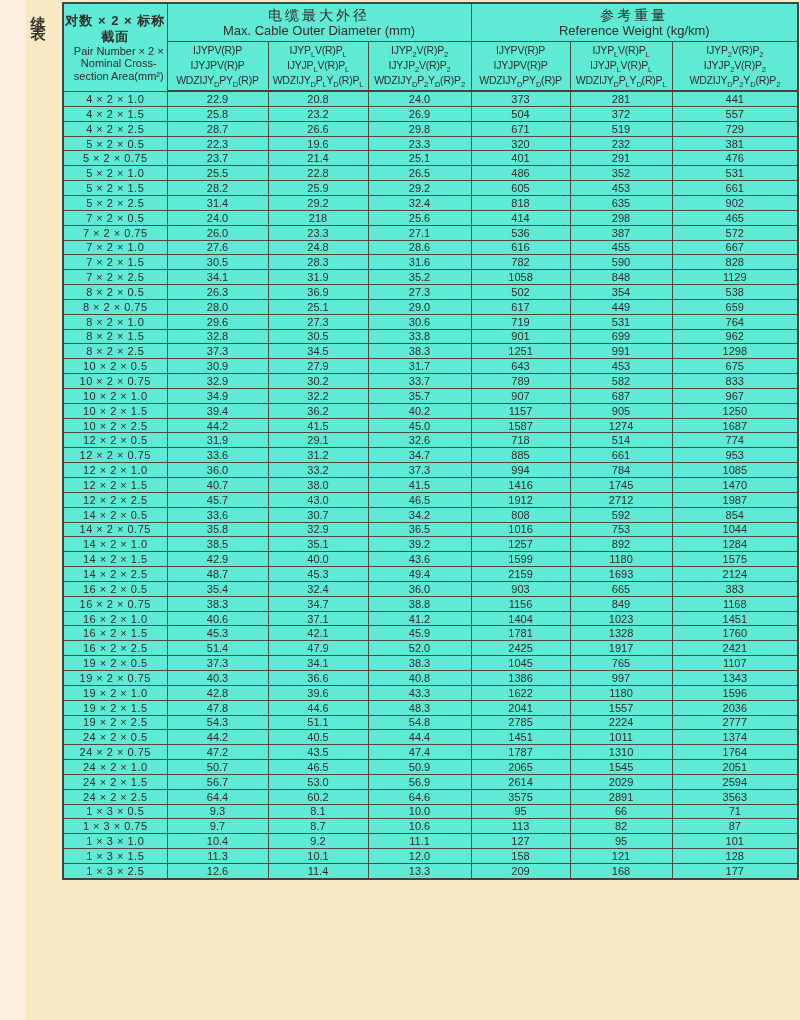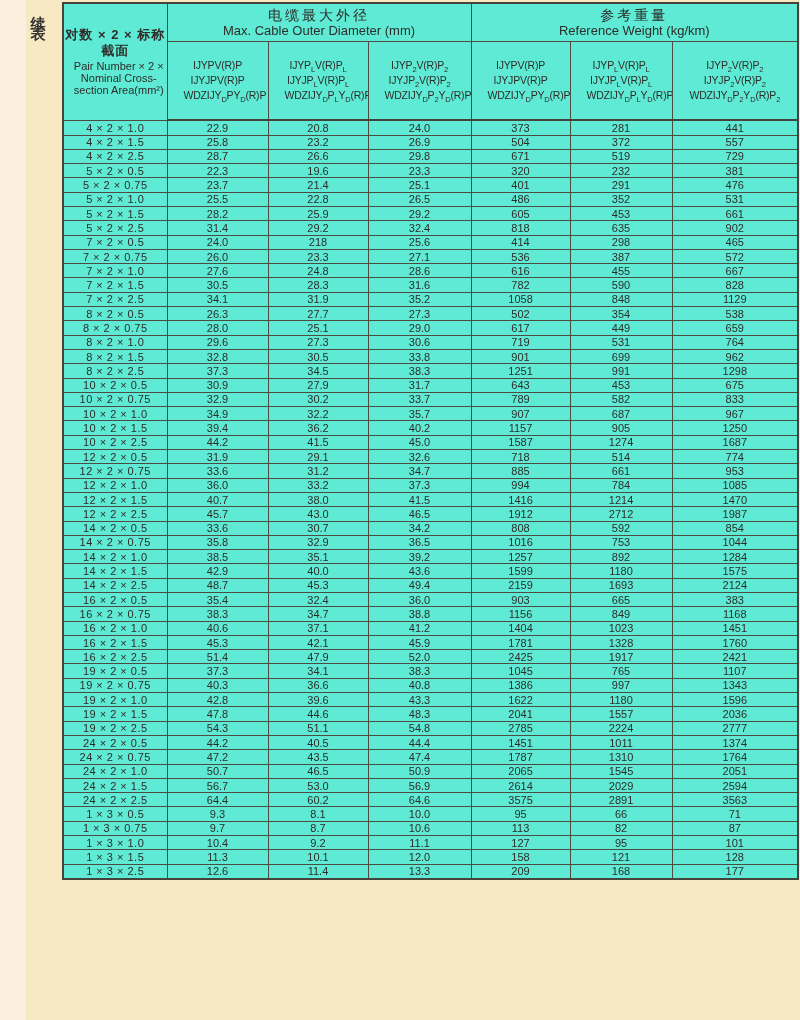--- a/index.html
+++ b/index.html
@@ -37,21 +37,21 @@
   thead tr.sub-row { height: 50px; }
   thead tr.sub-row th { border-bottom: 2px solid #45433b; }
   th.corner { font-weight: normal; padding: 1px; white-space: normal; }
   .corner .zh { font-size: 13px; font-weight: bold; line-height: 1.25; letter-spacing: 1px; }
   .corner .en { font-size: 11px; line-height: 1.12; margin-left: 7px; }
   th.group { font-weight: normal; }
   .group .zh { font-size: 14px; font-weight: normal; letter-spacing: 3px; line-height: 1.3; }
   .group .en { font-size: 13px; line-height: 1.15; }
   th.subhdr {
     font-weight: normal; font-size: 10.5px; line-height: 1.45;
-    letter-spacing: -0.2px; padding: 16px;
+    letter-spacing: -0.2px; padding: 0;
   }
   th.subhdr sub { font-size: 7.5px; line-height: 0; }
   tbody td { font-size: 11px; padding: 0; }
   tbody td.spec { letter-spacing: 0.5px; margin-top: 32px; }
 </style>
 </head>
 <body>
 
 <div class="left-strip"></div>
 <div class="side-label">续表</div>
@@ -207,21 +207,21 @@
     <td class="val">34.1</td>
     <td class="val">31.9</td>
     <td class="val">35.2</td>
     <td class="val">1058</td>
     <td class="val">848</td>
     <td class="val">1129</td>
   </tr>
       <tr>
     <td class="spec">8 × 2 × 0.5</td>
     <td class="val">26.3</td>
-    <td class="val">27.7</td>
+    <td class="val">36.9</td>
     <td class="val">27.3</td>
     <td class="val">502</td>
     <td class="val">354</td>
     <td class="val">538</td>
   </tr>
       <tr>
     <td class="spec">8 × 2 × 0.75</td>
     <td class="val">28.0</td>
     <td class="val">25.1</td>
     <td class="val">29.0</td>
@@ -327,21 +327,21 @@
     <td class="val">994</td>
     <td class="val">784</td>
     <td class="val">1085</td>
   </tr>
       <tr>
     <td class="spec">12 × 2 × 1.5</td>
     <td class="val">40.7</td>
     <td class="val">38.0</td>
     <td class="val">41.5</td>
     <td class="val">1416</td>
-    <td class="val">1214</td>
+    <td class="val">1745</td>
     <td class="val">1470</td>
   </tr>
       <tr>
     <td class="spec">12 × 2 × 2.5</td>
     <td class="val">45.7</td>
     <td class="val">43.0</td>
     <td class="val">46.5</td>
     <td class="val">1912</td>
     <td class="val">2712</td>
     <td class="val">1987</td>

